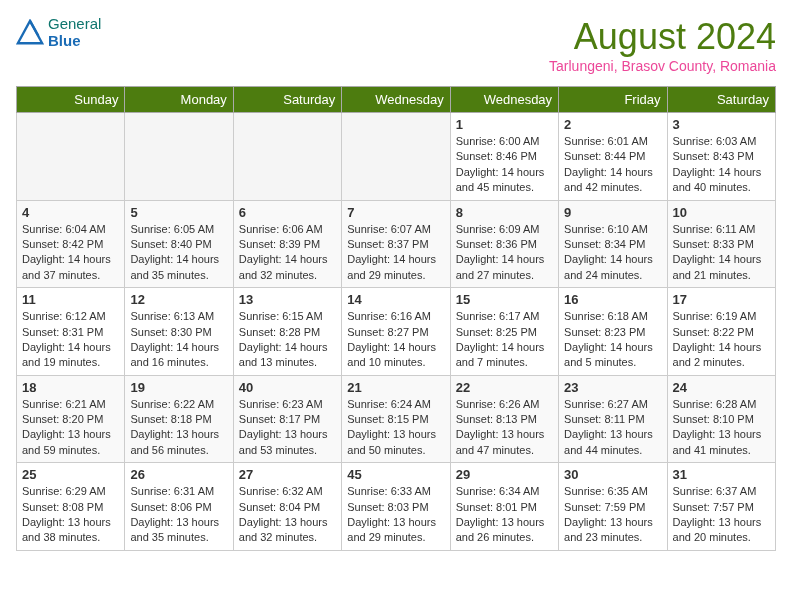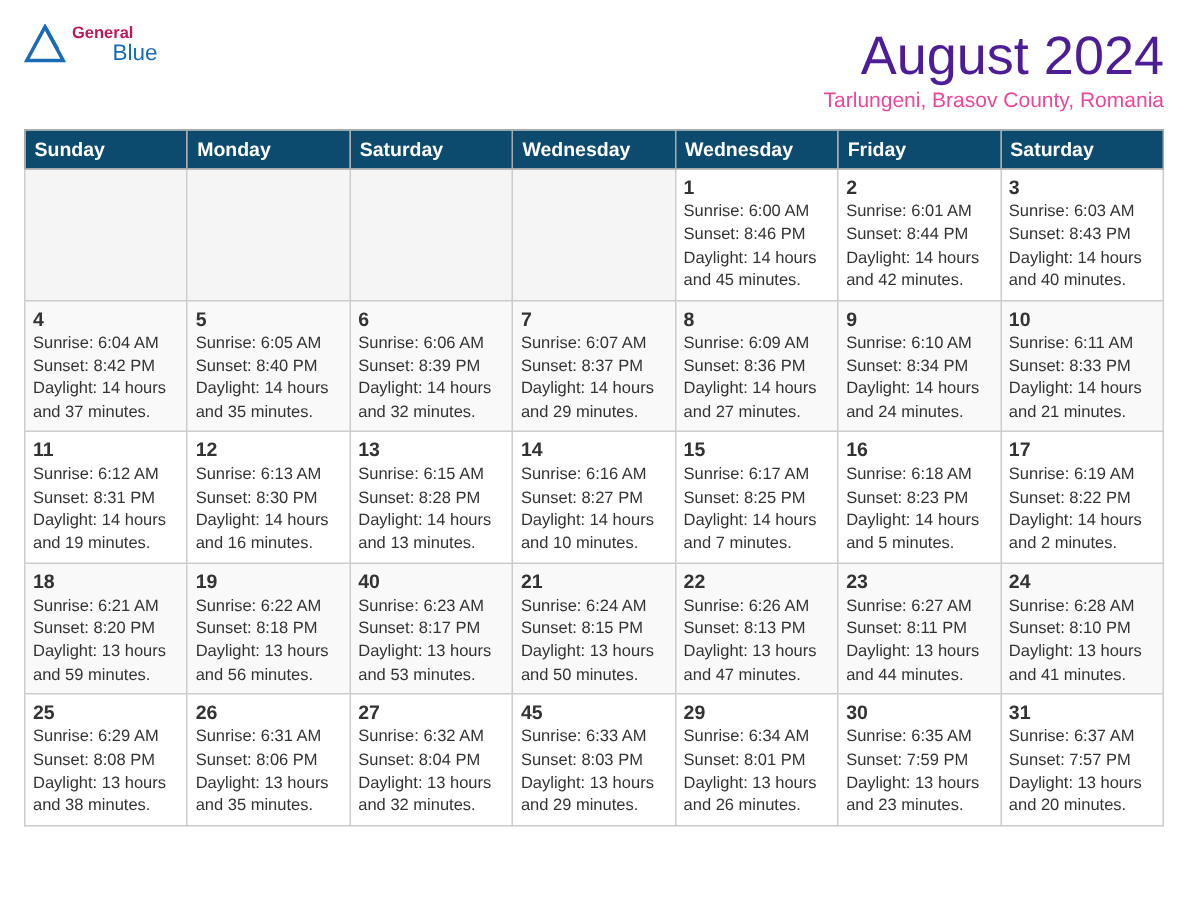--- a/index.html
+++ b/index.html
@@ -20,58 +20,57 @@
       display: flex;
       align-items: center;
       gap: 4px;
     }
     .logo-text {
       display: flex;
       flex-direction: column;
       line-height: 1.1;
     }
     .logo-general {
-      font-size: 11px;
-      font-weight: bold;
-      color: #be185d;
+      font-size: 15px;
+      font-weight: normal;
+      color: #0f766e;
     }
     .logo-blue {
       font-size: 15px;
-      font-weight: normal;
+      font-weight: bold;
       color: #1a6bb5;
-      margin-left: 27px;
     }
     .logo-icon {
       width: 28px;
       height: 28px;
     }
     .title-area {
       text-align: right;
     }
     .month-year {
       font-size: 36px;
       font-weight: normal;
-      color: #4c1d95;
+      color: #4d7c0f;
     }
     .location {
       font-size: 14px;
       color: #ec4899;
     }
     .calendar-table {
       width: 100%;
       border-collapse: collapse;
       table-layout: fixed;
     }
     .calendar-table th {
-      background-color: #0c4a6e;
+      background-color: #4d7c0f;
       color: #fff;
-      text-align: left;
+      text-align: right;
       padding: 5px 6px;
       font-size: 13px;
-      font-weight: bold;
+      font-weight: normal;
       border: 1px solid #aaa;
     }
     .calendar-table td {
       vertical-align: top;
       padding: 4px 5px;
       border: 1px solid #ccc;
       font-size: 11px;
       color: #333;
       height: 80px;
       background: #fff;

